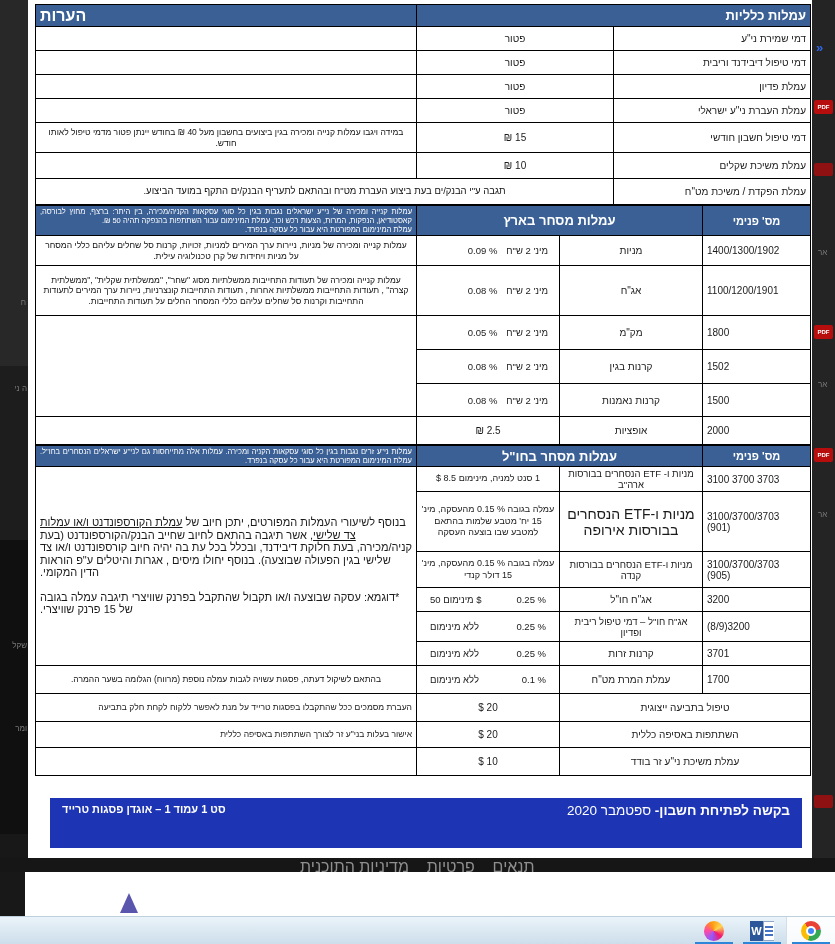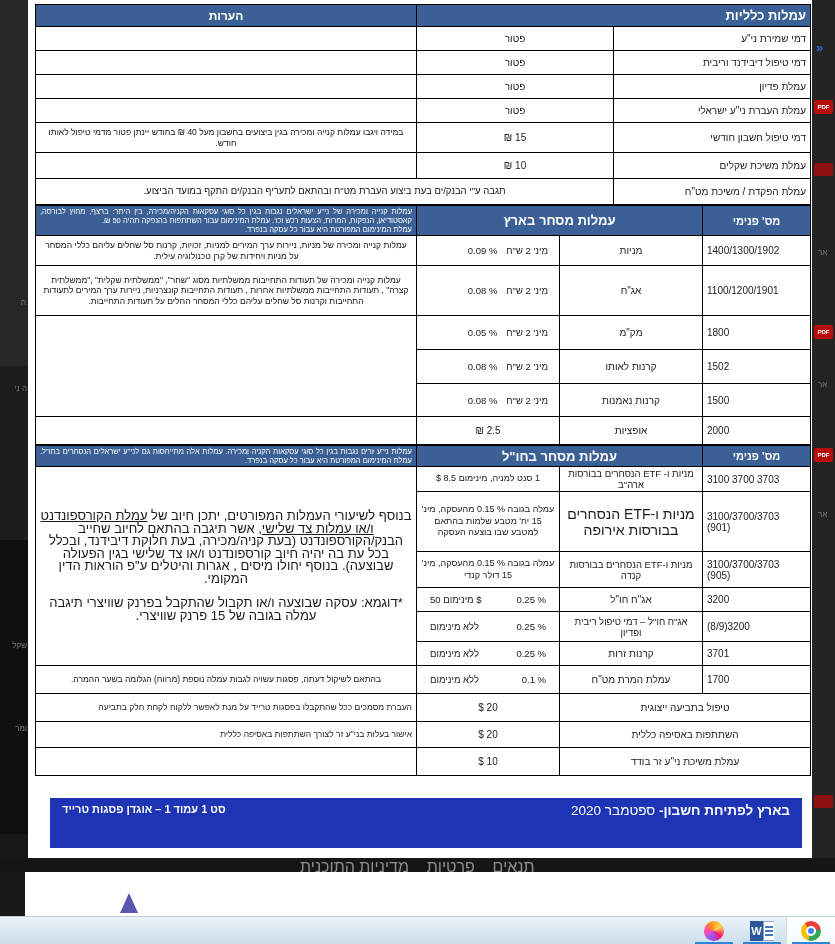--- a/index.html
+++ b/index.html
@@ -20,39 +20,39 @@
   .page { position:absolute; left:28px; top:0; width:784px; height:858px; background:#ffffff; overflow:hidden; direction:rtl; }
   .doc { padding:4px 1px 0 7px; }
   table.fees { width:776px; border-collapse:collapse; table-layout:fixed; direction:rtl; color:#1a1a1a; }
   table.fees td { border:1px solid #000; vertical-align:middle; padding:1px 4px; }
   table.sec1 td.c-label { width:243px; } table.sec1 td.c-value { width:152px; } table.sec1 td.c-note { width:381px; }
   table.secN td.c-id { width:108px; } table.secN td.c-label { width:133px; }
   table.secN td.c-rate { width:154px; } table.secN td.c-note { width:381px; }
 
   td.hdr { background:#3a6096; color:#fff; font-weight:bold; }
   td.hdr-title { font-size:13px; text-align:right; padding-right:8px; height:22px; }
-  td.hdr-notes { font-size:12px; text-align:center; padding-left:8px;margin-left:48px; }
+  td.hdr-notes { font-size:16px; text-align:left; padding-left:8px;margin-left:48px; }
   td.hdr-id { font-size:11px; text-align:center; }
   td.hdr-main { font-size:13px; text-align:center; }
   td.hdr-note { font-weight:normal; font-size:7.5px; line-height:9px; text-align:justify; padding:2px 5px; }
   td.hdr-note .last { text-align:right; }
 
   td.lbl { text-align:right; font-size:10px; padding-right:9px; }
   td.lbl-c { text-align:center; font-size:10px; }
   td.val { text-align:center; font-size:10px; }
   td.note { font-size:8.5px; line-height:10.5px; text-align:center; color:#111; }
   td.note-r { font-size:8.5px; line-height:10.5px; text-align:right; padding:2px 7px; }
   td.id-cell { text-align:left; font-size:10px; }
   .ltr { direction:ltr; unicode-bidi:isolate; }
   .num { direction:ltr; unicode-bidi:isolate; }
 
   .rate-dom { display:flex; direction:ltr; justify-content:flex-end; align-items:center; gap:9px; padding:0 7px 0 0; font-size:9.5px; }
   .rate-for { display:flex; direction:ltr; justify-content:space-between; align-items:center; padding:0 9px; font-size:9.5px; }
   td.fee-text { font-size:9px; line-height:11.5px; text-align:center; padding:1px 5px; }
-  td.big-note { font-size:13px; line-height:12.5px; text-align:center; padding:4px 13px; vertical-align:middle; }
+  td.big-note { font-size:11px; line-height:12.5px; text-align:left; padding:4px 13px; vertical-align:middle; }
   td.big-note .example { display:block; margin-top:12px; }
   .u { text-decoration:underline; }
 
   .h-r1 td { height:24px; } .h-r5 td { height:30px; } .h-r6 td { height:26px; } .h-r7 td { height:26px; }
   .h2-1 td { height:30px; } .h2-2 td { height:50px; } .h2-3 td { height:34px; }
   .h2-4 td { height:34px; } .h2-5 td { height:33px; } .h2-6 td { height:28px; }
   .h3-1 td { height:21px; } .h3-2 td { height:60px; } .h3-3 td { height:36px; }
   .h3-4 td { height:24px; } .h3-5 td { height:30px; } .h3-6 td { height:24px; } .h3-7 td { height:28px; }
   .h3-b1 td { height:28px; } .h3-b2 td { height:26px; } .h3-b3 td { height:28px; }
 
@@ -193,21 +193,21 @@
         <td>
               <div class="rate-dom">
                 <span class="num">0.05 %</span>
                 <span>מינ'  2 ש"ח</span>
               </div>
             </td>
         <td class="note" rowspan="3"></td>
       </tr>
       <tr class="h2-4">
         <td class="id-cell"><span class="ltr">1502</span></td>
-        <td class="lbl-c">קרנות לאותו</td>
+        <td class="lbl-c">קרנות בגין</td>
         <td>
               <div class="rate-dom">
                 <span class="num">0.08 %</span>
                 <span>מינ'  2 ש"ח</span>
               </div>
             </td>
       </tr>
       <tr class="h2-5">
         <td class="id-cell"><span class="ltr">1500</span></td>
         <td class="lbl-c">קרנות נאמנות</td>
@@ -312,21 +312,21 @@
       </tr>
       <tr class="h3-b3">
         <td class="lbl-c" colspan="2">עמלת משיכת ני"ע זר בודד</td>
         <td class="val">10 $</td>
         <td class="note-r"></td>
       </tr>
     </tbody>
       </table>
 
     <div class="banner">
-      <div class="title"><b>בארץ לפתיחת חשבון-</b><span> ספטמבר 2020</span></div>
+      <div class="title"><b>בקשה לפתיחת חשבון-</b><span> ספטמבר 2020</span></div>
       <div class="set">סט 1 עמוד 1 – אוגדן פסגות טרייד</div>
     </div>
   </div>
 </div>
 
 <div class="links-band">
   <span>תנאים    פרטיות    מדיניות התוכנית</span>
 </div>
 
 <div class="white-band">

